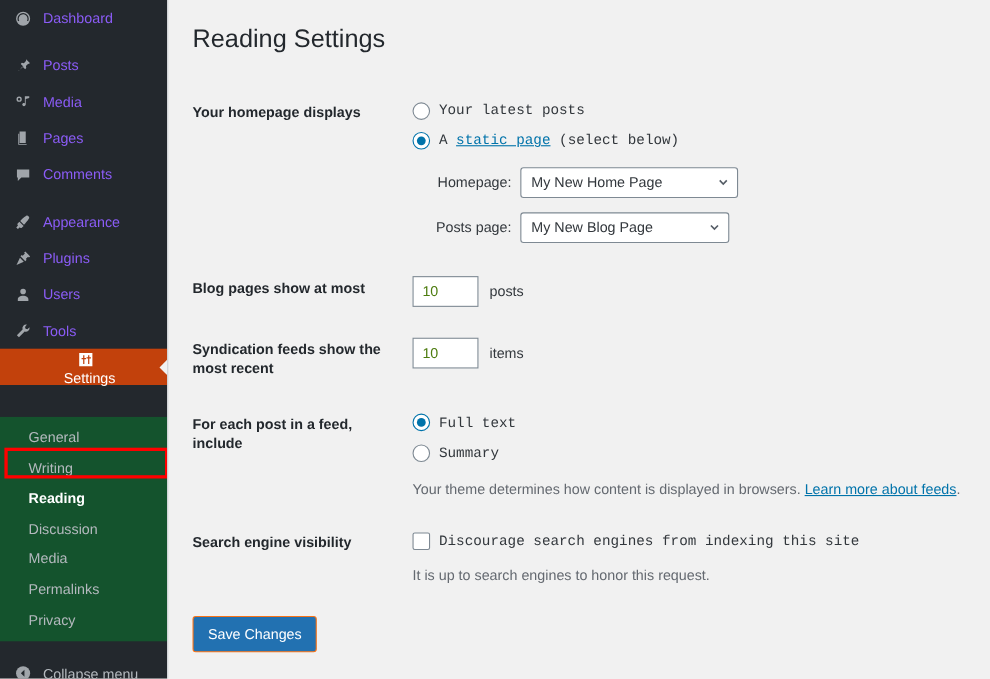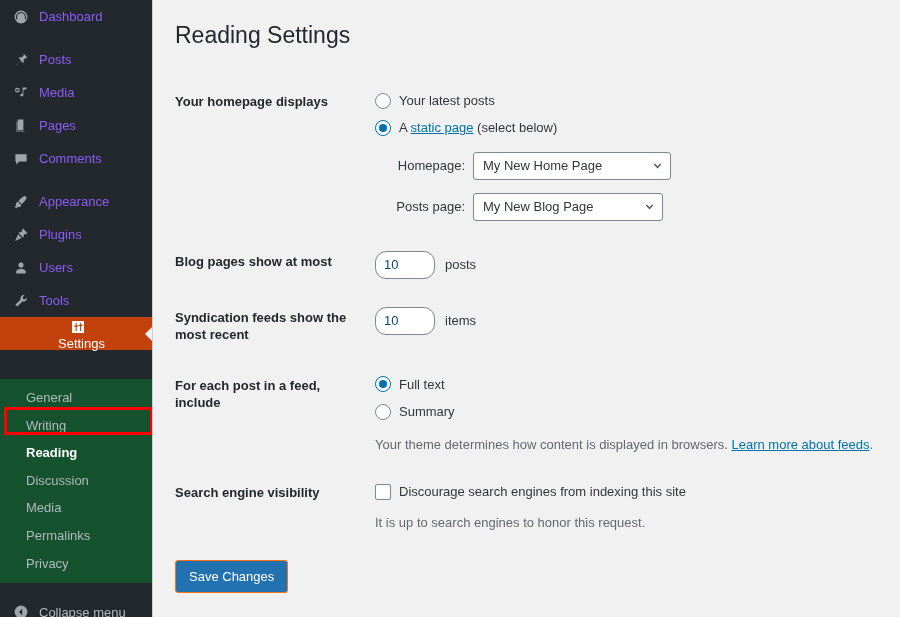--- a/index.html
+++ b/index.html
@@ -81,21 +81,21 @@
     width: 200px; padding: 17px 10px 17px 0;
     font-size: 13px; font-weight: bold; color: #23282d;
     line-height: 1.3;
   }
   table.form-table td {
     vertical-align: top; padding: 14px 10px 14px 0;
     font-size: 13px; color: #32373c; line-height: 1.5;
   }
   fieldset { border: 0; margin: 0; padding: 0; }
 
-  .opt-row { display: flex; align-items: center; margin-bottom: 8px; }
+  .opt-row { display: flex; align-items: center; margin-bottom: 8px; font-family: Liberation Mono, monospace; }
   .opt-row:last-child { margin-bottom: 0; }
   .opt-label { margin-left: 8px; font-size: 13px; color: #32373c; }
 
   
   .radio {
     width: 16px; height: 16px; min-width: 16px; border-radius: 50%;
     border: 1px solid #7e8993; background: #fff;
     display: inline-block; position: relative;
     cursor: pointer;
   }
@@ -128,23 +128,23 @@
     display: inline-flex; align-items: center; justify-content: space-between;
     min-width: 155px; height: 28px; padding: 0 7px 0 9px;
     background: #fff; border: 1px solid #7e8993; border-radius: 3px;
     font-size: 13px; color: #32373c; cursor: pointer; gap: 40px;
   }
   .select-box .chev { margin-left: 10px; color: #555d66; display: flex; }
 
   .num-row { display: flex; align-items: center; }
   input.num {
     width: 60px; height: 28px;
-    border: 1px solid #7e8993; border-radius: 11px; background: #fff;
+    border: 1px solid #7e8993; border-radius: 0; background: #fff;
     font-family: "Liberation Sans", sans-serif; font-size: 13px;
-    color: #0c4a6e; padding: 0 8px;
+    color: #4d7c0f; padding: 0 8px;
   }
   .unit { margin-left: 10px; font-size: 13px; color: #32373c; }
 
   p.description {
     margin: 13px 0 0 0; font-size: 13px; color: #646970; line-height: 1.5;
   }
   p.description.tight { margin-top: 11px; }
 
   #submit { margin: 14px 0 0 0; padding: 0; }
   button#save-changes {

